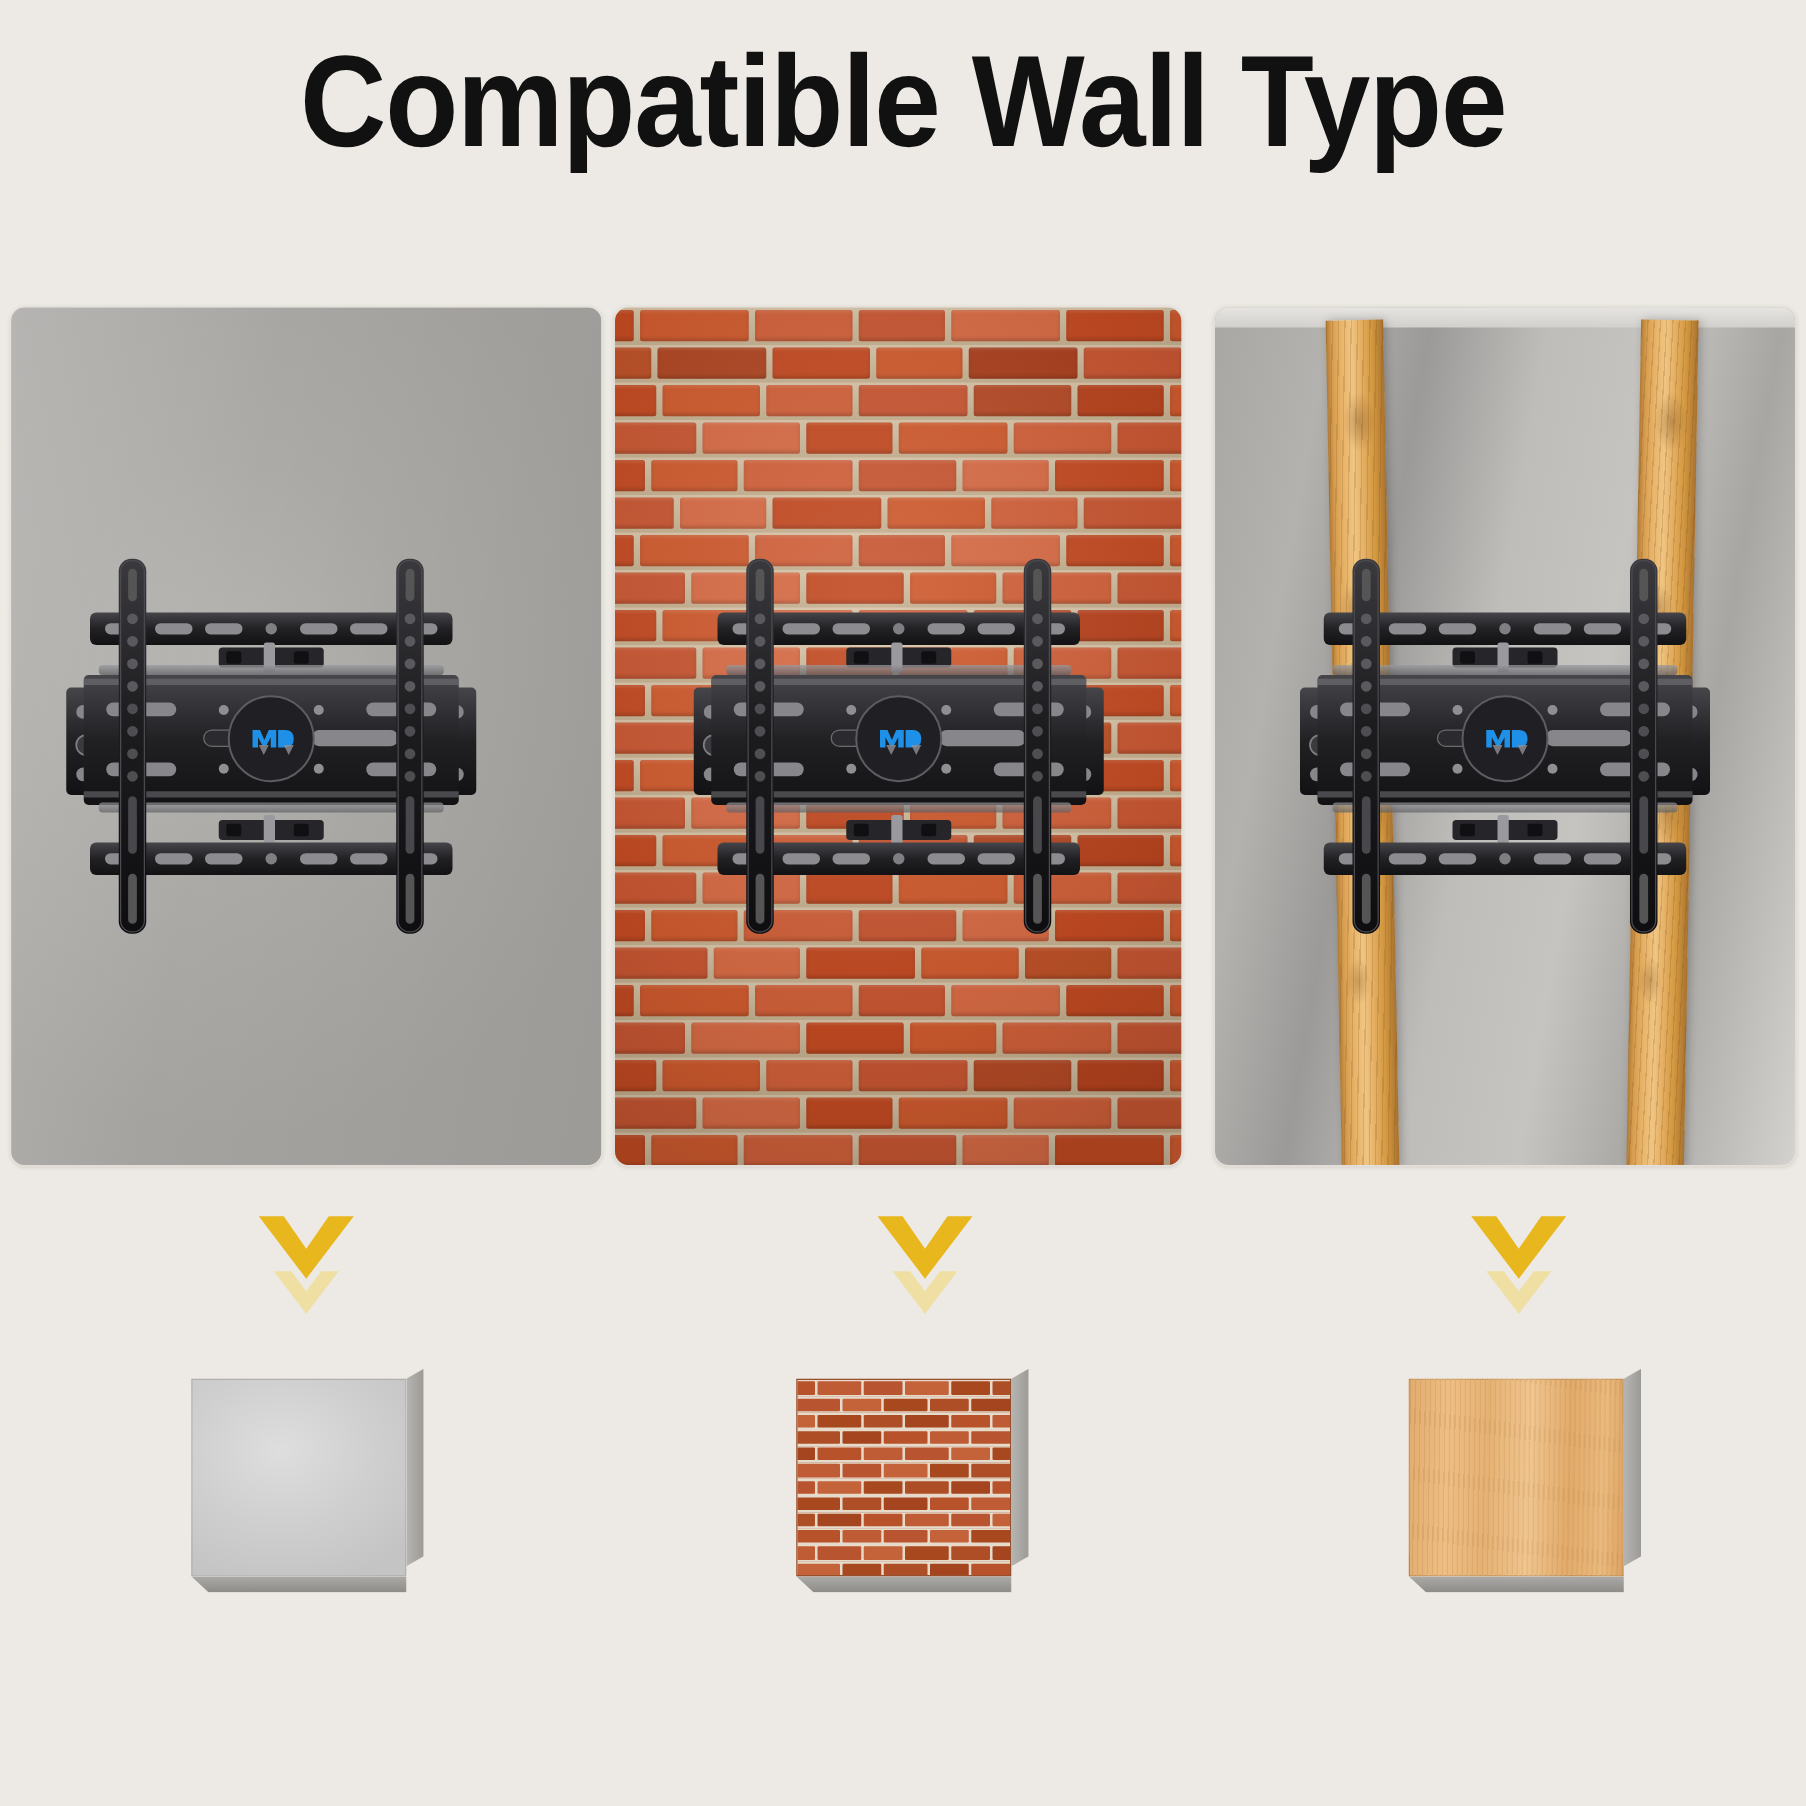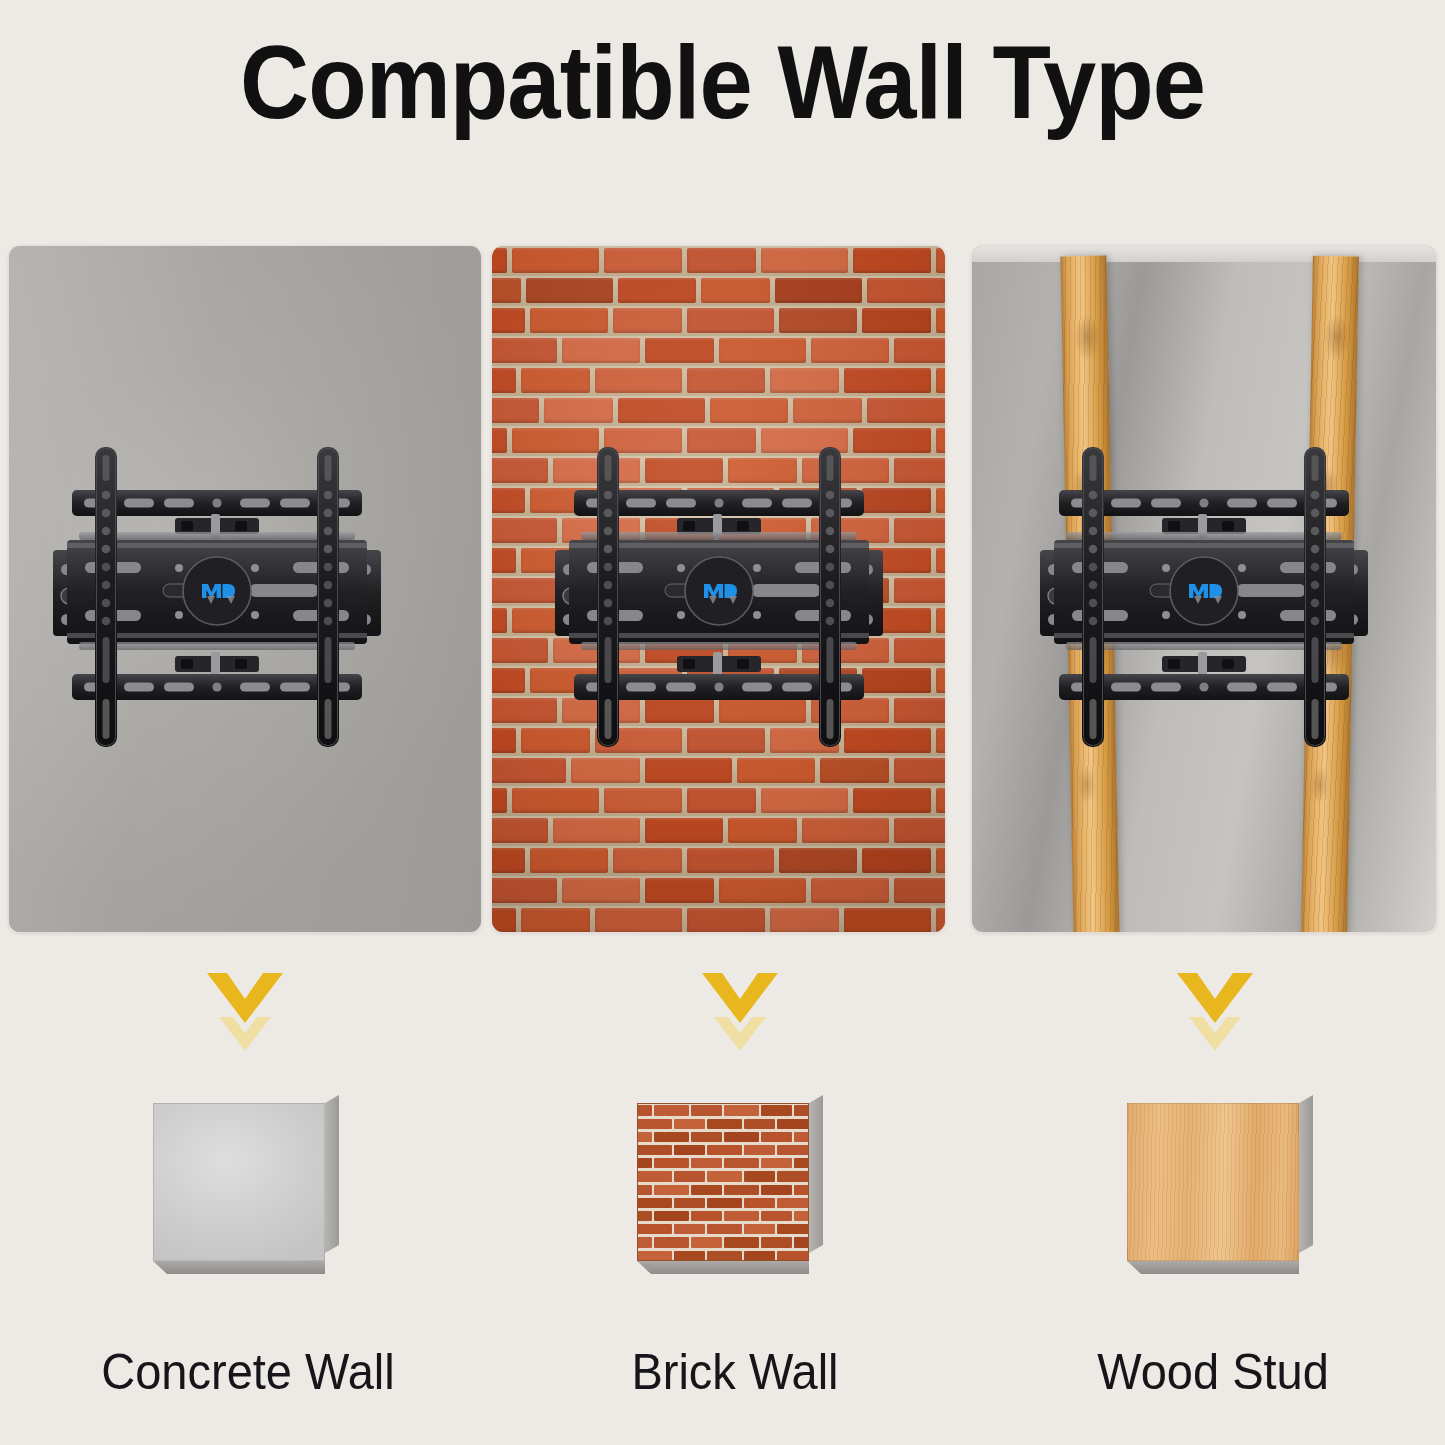--- a/index.html
+++ b/index.html
@@ -679,19 +679,14 @@
     </div>
     <div class="swatch-wrap sw3">
       <div class="cube">
         <div class="side"></div>
         <div class="bottom"></div>
         <div class="face wood-face"></div>
       </div>
     </div>
   </div>
 
-  <div id="labels">
-    <div class="label lb1">Concrete Wall</div>
-    <div class="label lb2">Brick Wall</div>
-    <div class="label lb3">Wood Stud</div>
-  </div>
 
 </div>
 
 </body></html>

